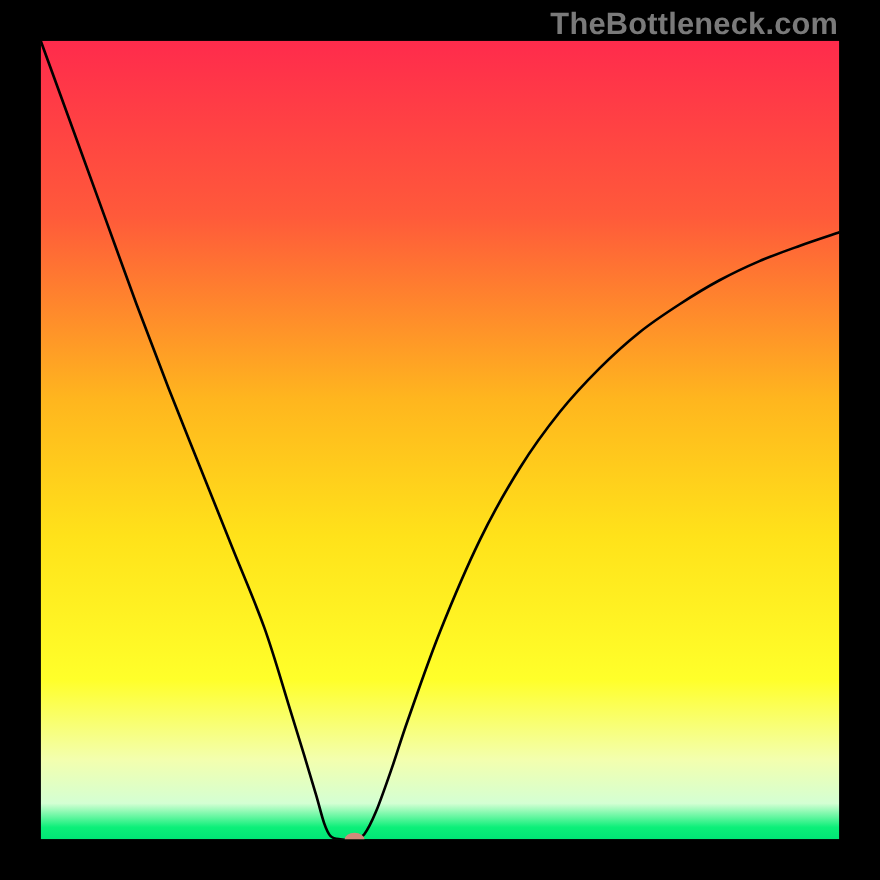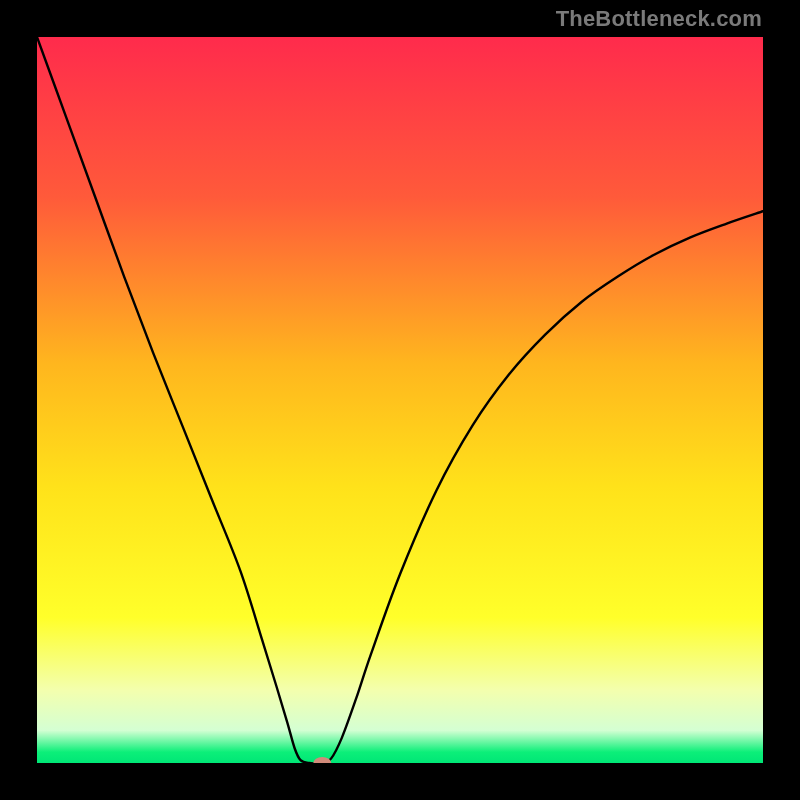--- a/index.html
+++ b/index.html
@@ -23,21 +23,21 @@
     left: 37px;
     top: 37px;
     width: 726px;
     height: 726px;
   }
   .watermark {
     position: absolute;
     top: 6px;
     right: 38px;
     font-family: Arial, Helvetica, sans-serif;
-    font-size: 22px;
+    font-size: 28px;
     font-weight: 600;
     color: #7a7a7a;
     letter-spacing: 0.2px;
   }
 </style>
 </head>
 <body>
 
 <div class="frame">
   <div class="watermark">TheBottleneck.com</div>

